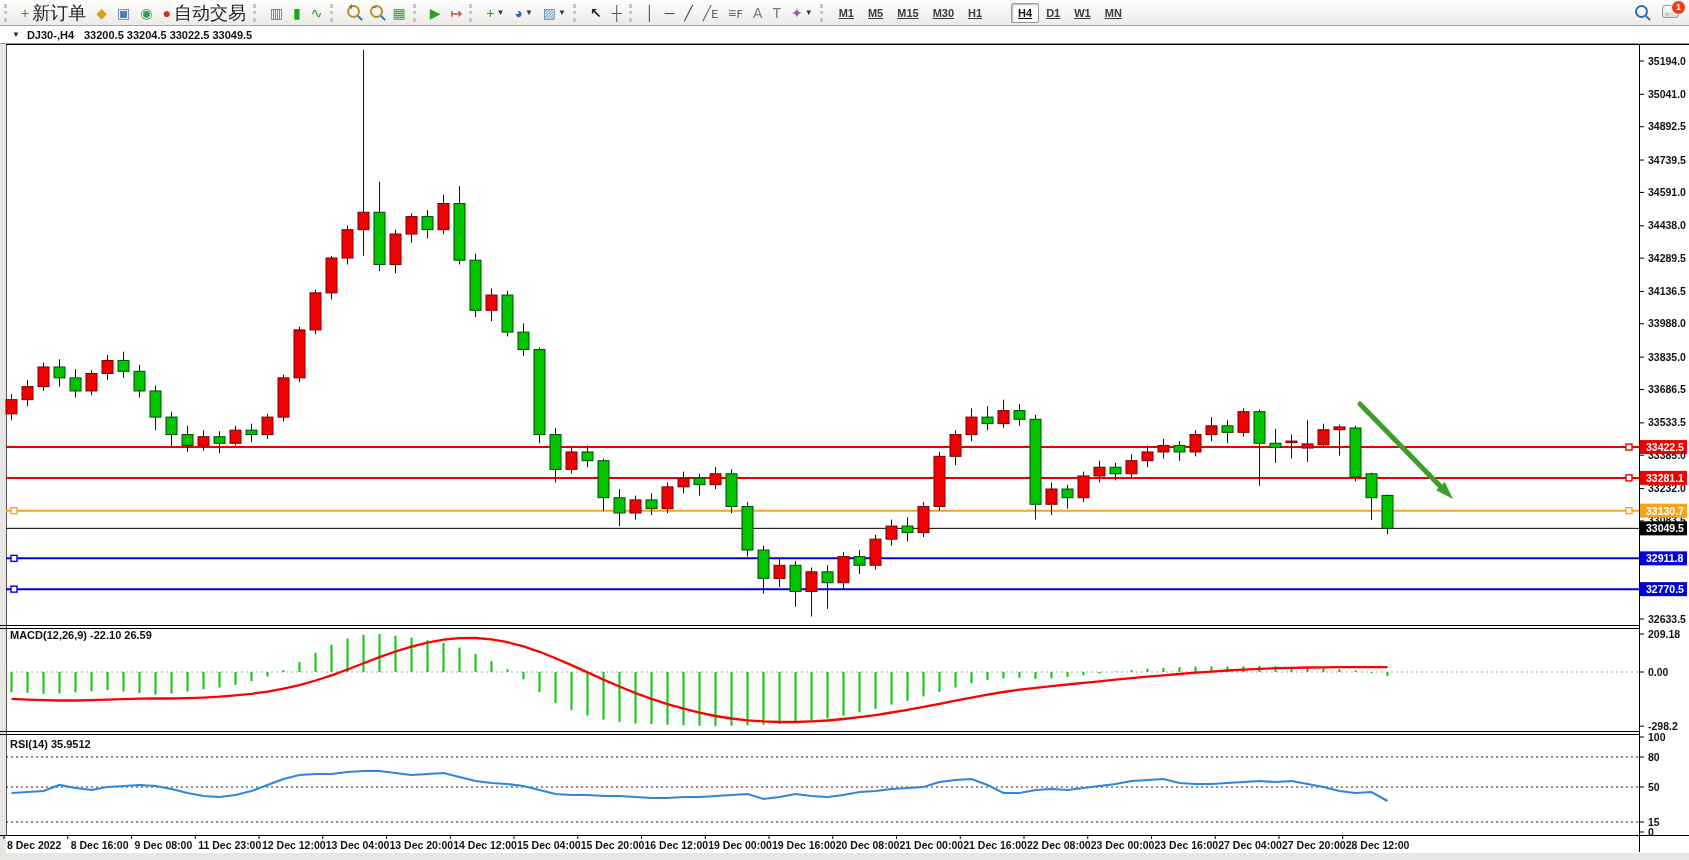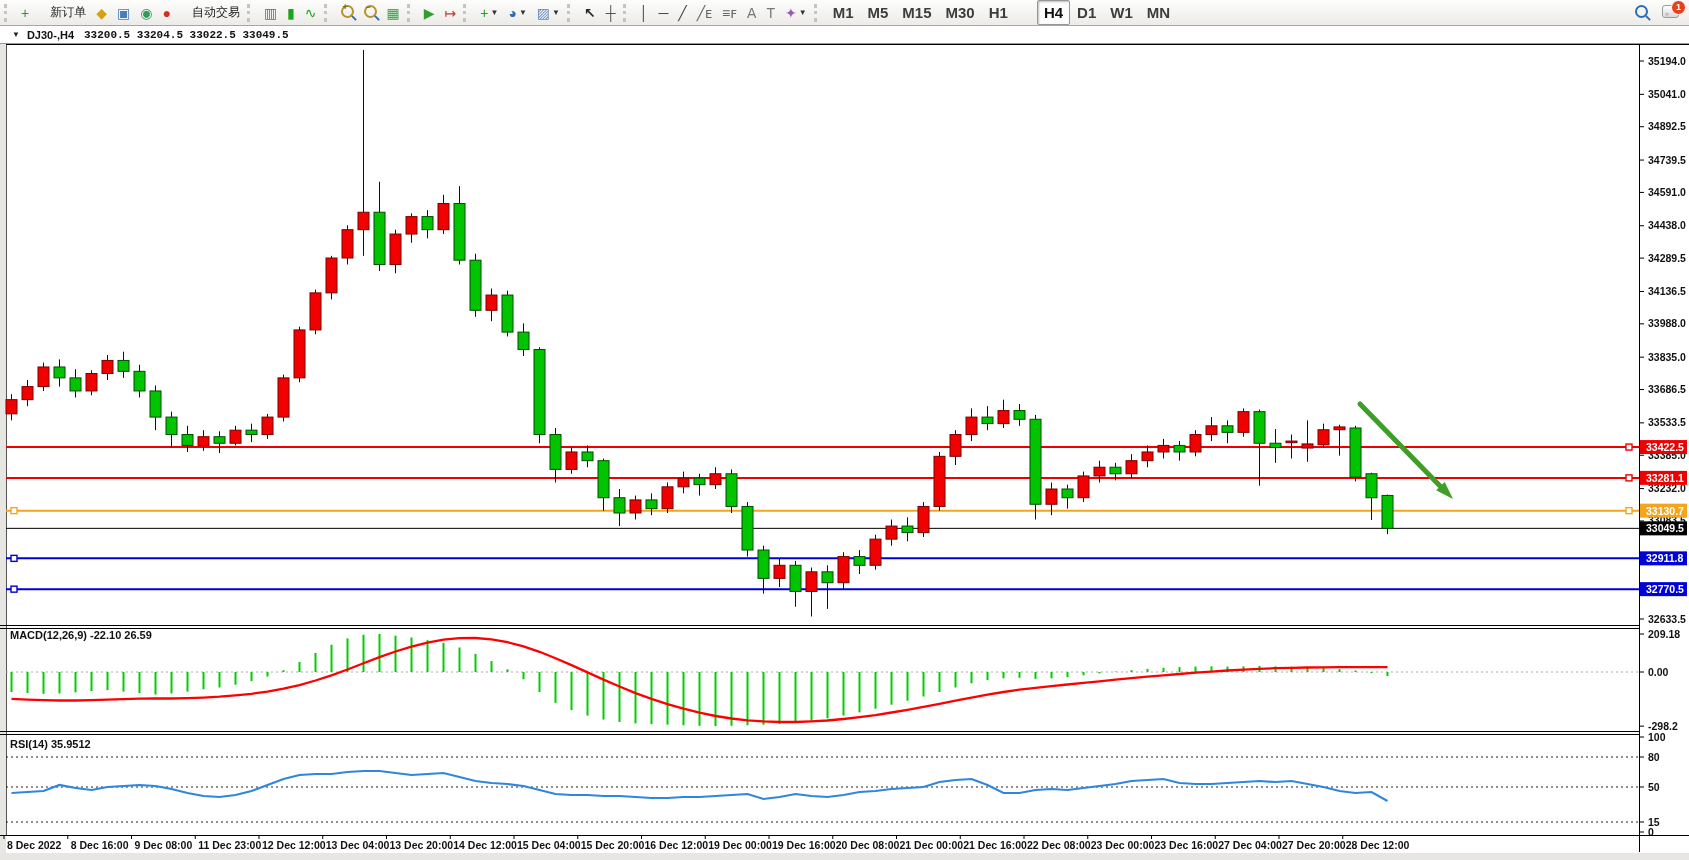--- a/index.html
+++ b/index.html
@@ -4,40 +4,40 @@
 <style>
   html,body{margin:0;padding:0;background:#d8d5d0;font-family:"Liberation Sans","DejaVu Sans",sans-serif;}
   .window{position:relative;width:1689px;height:860px;background:#fff;overflow:hidden;}
   
   .toolbar{position:absolute;left:0;top:0;width:1689px;height:26px;
     background:linear-gradient(#fdfdfc,#ecebe8);border-bottom:1px solid #a9a6a0;
     display:flex;align-items:center;padding-left:2px;box-sizing:border-box;white-space:nowrap;}
   .tb{display:inline-flex;align-items:center;height:22px;padding:0 4px;border:1px solid transparent;
     border-radius:2px;cursor:default;font-size:12px;color:#222;}
   .tb .g{font-size:14px;line-height:14px;}
-  .tb .lbl{margin-left:21px;font-size:12px;}
+  .tb .lbl{margin-left:3px;font-size:18px;}
   .tb .caret{font-size:8px;color:#333;margin-left:2px;}
   .grip{width:5px;height:18px;border-left:3px dotted #c7c4be;margin:0 4px 0 2px;}
-  .tf{font-size:15px;font-weight:700;color:#3d3d3d;padding:3px 6px;border:1px solid transparent;border-radius:2px;}
+  .tf{font-size:11px;font-weight:700;color:#3d3d3d;padding:3px 6px;border:1px solid transparent;border-radius:2px;text-decoration:underline;}
   .tf.active{background:#fdfdfd;border:1px solid #979797;box-shadow:inset 1px 1px 2px #bdbdbd;color:#111;margin-left:22px;}
   .toolbar-right{margin-left:auto;display:inline-flex;align-items:center;margin-right:10px;gap:14px;}
   .mag{position:relative;width:9px;height:9px;border:2px solid #2b6cb8;border-radius:50%;display:inline-block;}
   .mag::after{content:"";position:absolute;width:6px;height:2px;background:#2b6cb8;transform:rotate(45deg);right:-5px;bottom:-3px;}
   .magin{position:relative;}
   .magsign{position:absolute;left:2px;top:-3px;font-size:9px;font-weight:700;color:#7a6414;}
   .bubble{position:relative;width:15px;height:11px;background:linear-gradient(#ffffff,#d9d9d9);
     border:1px solid #9a9a9a;border-radius:3px;display:inline-block;}
   .bubble::after{content:"";position:absolute;left:2px;bottom:-4px;border:4px solid transparent;border-top-color:#bdbdbd;border-left-width:2px;border-right-width:2px;}
   .badge{position:absolute;top:-6px;right:-8px;background:#e8401c;color:#fff;border-radius:50%;
     font-size:9px;width:13px;height:13px;line-height:13px;text-align:center;font-weight:700;border:1px solid #fff;}
   
   .chart-title{position:absolute;left:0;top:26px;width:1689px;height:17px;background:#ffffff;
     font-size:11px;font-weight:700;color:#111;display:flex;align-items:center;padding-left:12px;box-sizing:border-box;}
   .chart-title .tri{font-size:8px;margin-right:7px;color:#222;}
-  .chart-title .ohlc{margin-left:10px;font-family:Liberation Mono, monospace;}
+  .chart-title .ohlc{margin-left:10px;}
   svg{position:absolute;left:0;top:43px;}
   svg text{font-family:"Liberation Sans","DejaVu Sans",sans-serif;}
 </style>
 </head>
 <body>
 
 <div class="window">
   <div class="toolbar" id="toolbar">
       <span class="grip"></span>
       <span class="tb">

